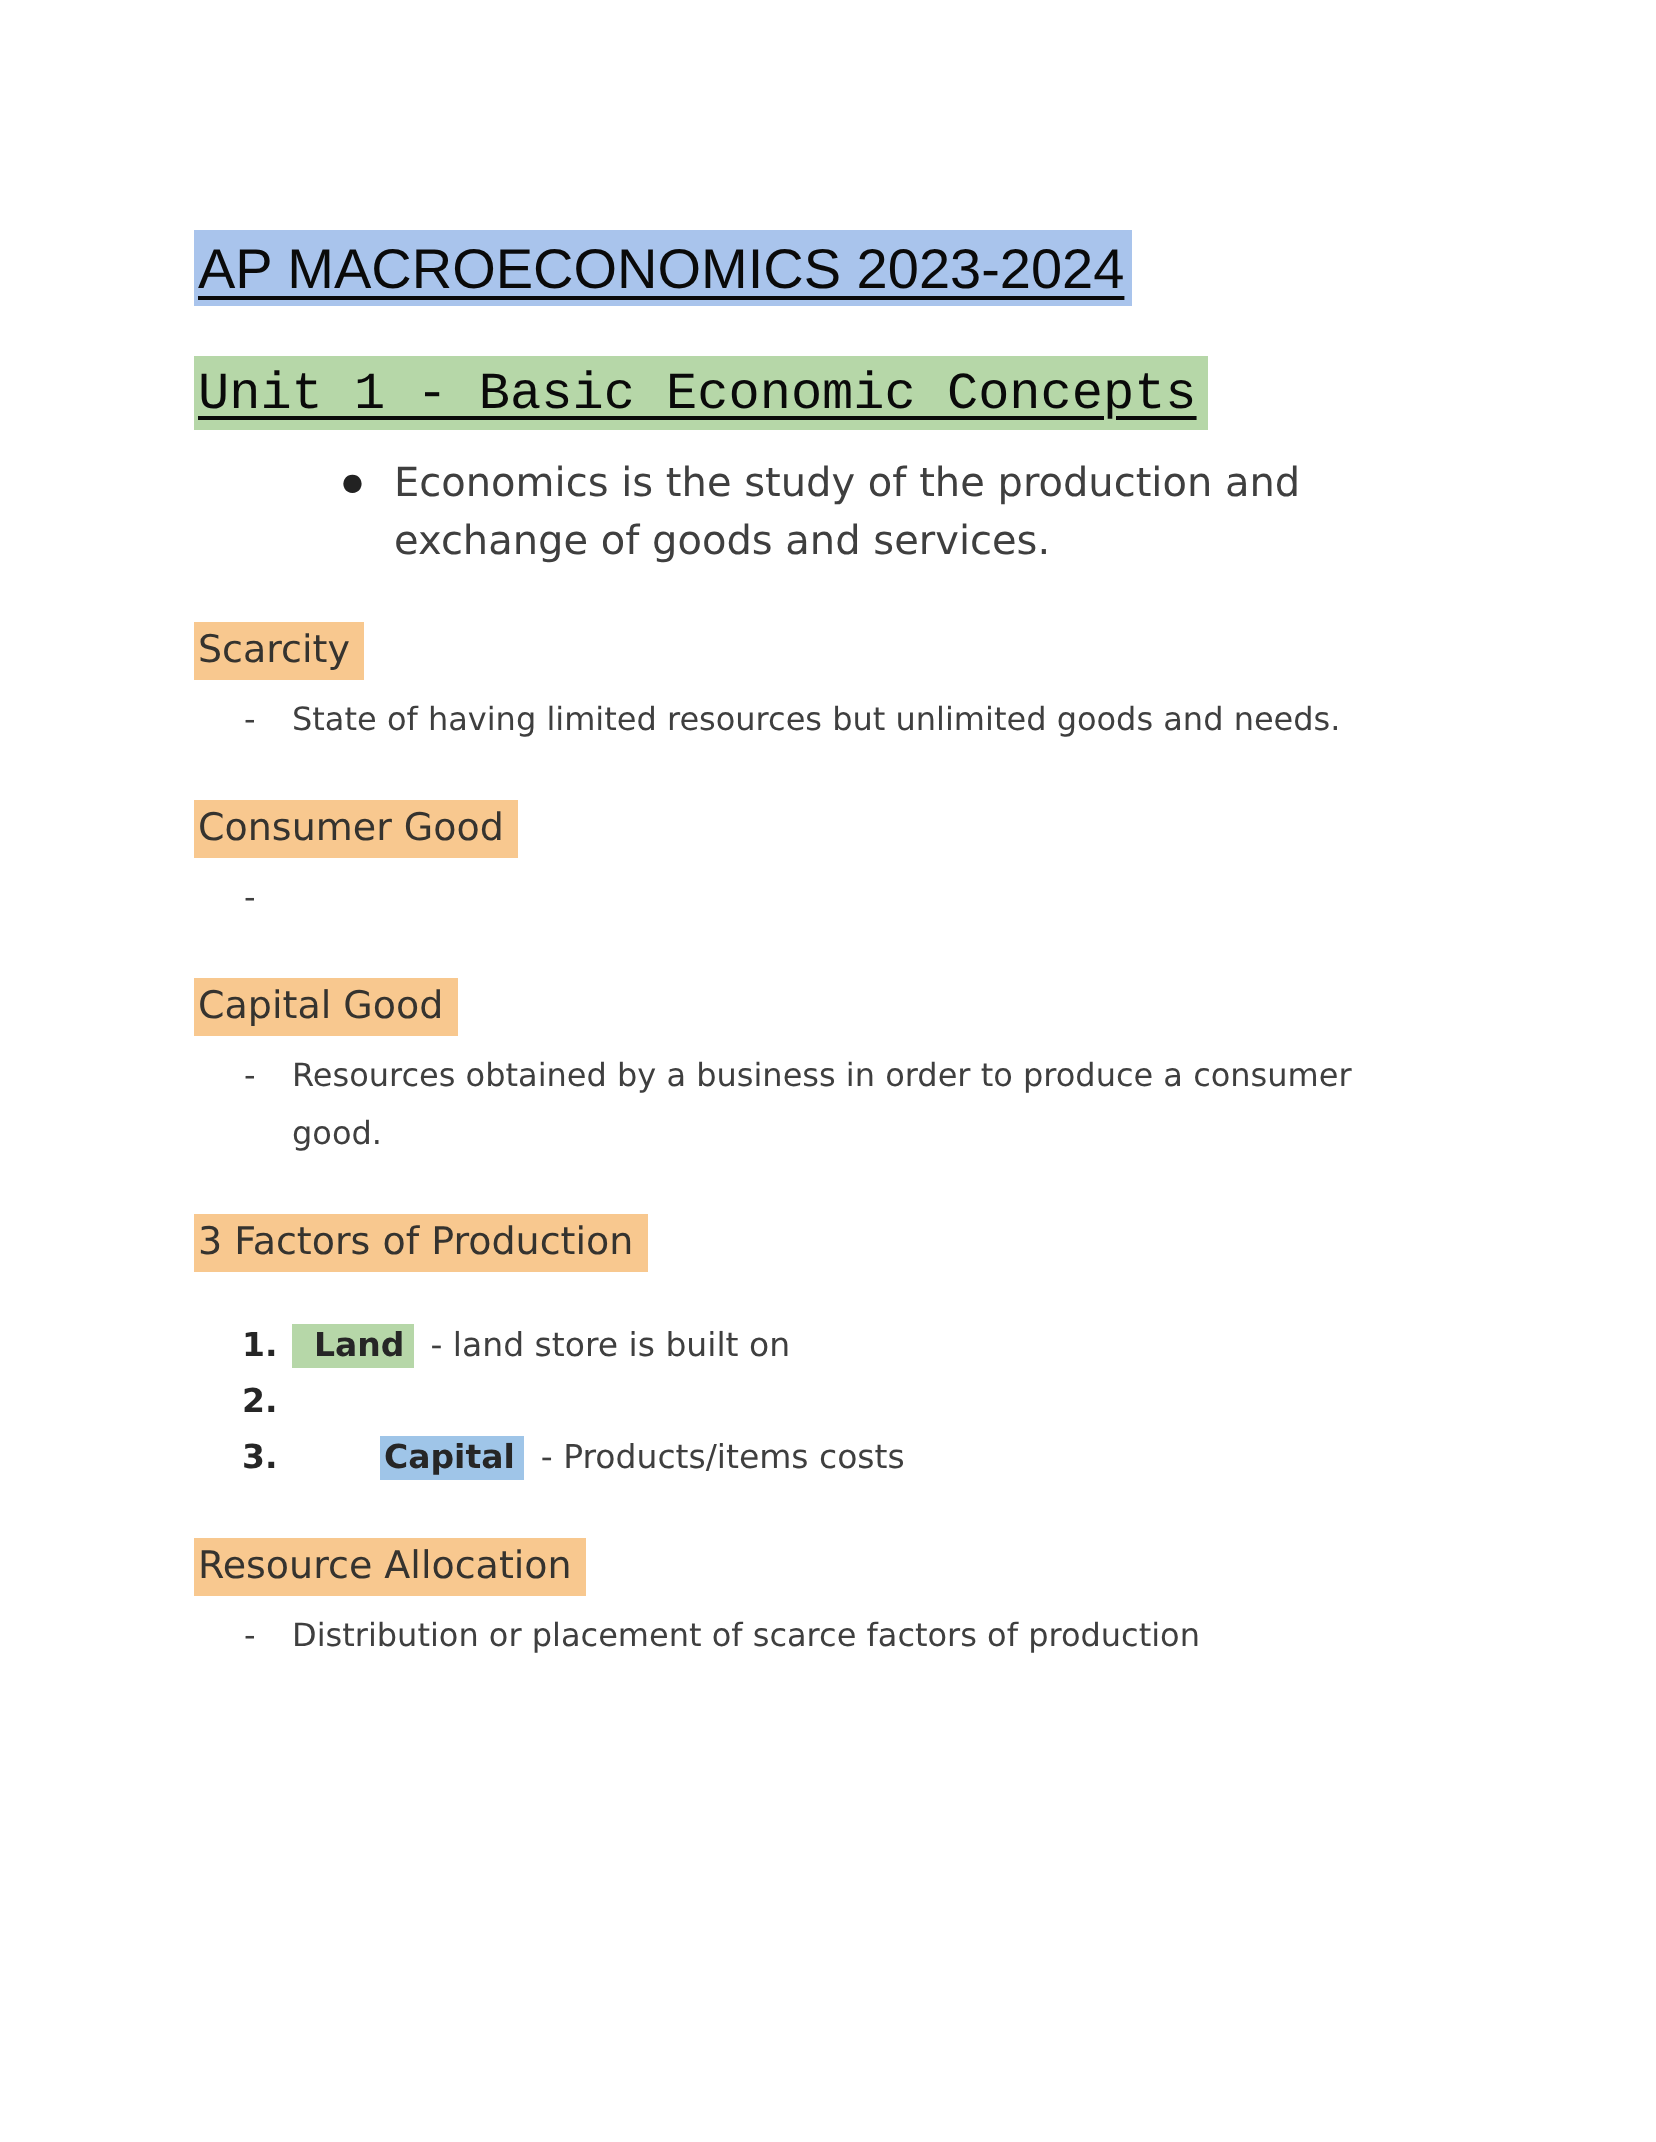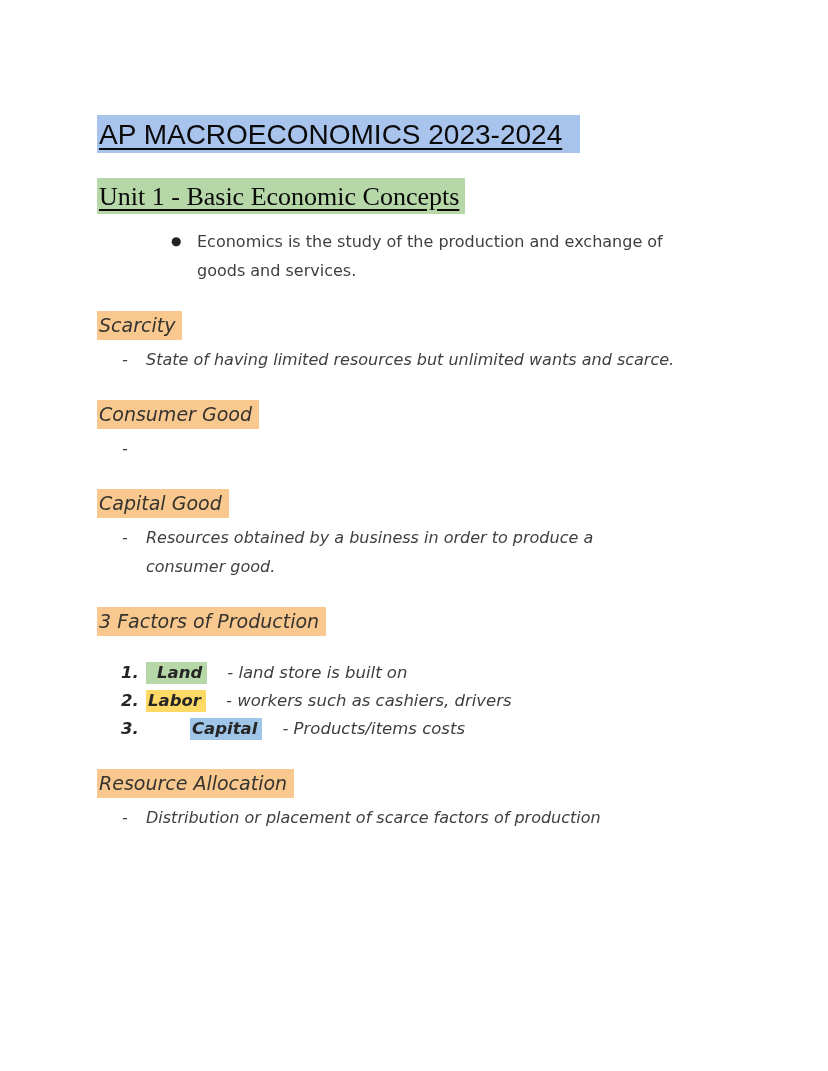--- a/index.html
+++ b/index.html
@@ -32,28 +32,28 @@
   .doc-title {
     margin: 120px 0 0 97px;
     font-family: "Liberation Sans", sans-serif;
     font-size: 28px;
     font-weight: 400;
     line-height: 30px;
     color: var(--title-text);
   }
   .doc-title .hl {
     background: var(--title-highlight);
-    padding: 4px 18px 3px 2px;
+    padding: 4px 4px 3px 2px;
     text-decoration: underline;
     text-decoration-thickness: 2px;
     text-underline-offset: 4px;
   }
   .unit-heading {
     margin: 33px 0 0 97px;
-    font-family: Liberation Serif, serif;
+    font-family: Liberation Mono, monospace;
     font-size: 26px;
     font-weight: 400;
     line-height: 28px;
     color: var(--title-text);
   }
   .unit-heading .hl {
     background: var(--unit-highlight);
     padding: 4px 6px 3px 2px;
     text-decoration: underline;
     text-decoration-thickness: 2px;
@@ -63,24 +63,24 @@
   
   .intro-list { margin: 16px 0 0 0; padding: 0; list-style: none; }
   .bullet-item { display: flex; align-items: flex-start; padding-left: 171px; }
   .bullet-marker {
     width: 26px;
     flex: 0 0 26px;
     font-size: 12px;
     line-height: 29px;
     color: #222;
   }
-  .bullet-text { width: 505px; font-size: 16px; line-height: 29px; }
+  .bullet-text { width: 505px; font-size: 20px; line-height: 29px; }
 
   
-  .section { margin: 28px 0 0 0; font-style: italic; }
+  .section { margin: 28px 0 0 0; }
   .section-heading {
     margin: 0 0 0 97px;
     font-size: 19px;
     font-weight: 400;
     line-height: 24px;
     color: var(--heading-text);
   }
   .section-heading .hl {
     background: var(--section-highlight);
     padding: 3px 7px 4px 2px;
@@ -92,21 +92,21 @@
   .dash-text { width: 530px; font-size: 16px; line-height: 29px; }
 
   
   .numbered-list { margin: 26px 0 0 0; padding: 0; list-style: none; }
   .numbered-item { display: flex; align-items: flex-start; padding-left: 121px; font-size: 16.5px; line-height: 28px; }
   .item-number { width: 25px; flex: 0 0 25px; font-weight: 700; color: #262626; }
   .term-hl { font-weight: 700; color: #262626; padding: 1px 5px 2px 2px; }
   .hl-land { background: var(--land-highlight); padding-left: 11px; }
   .hl-labor { background: var(--labor-highlight); }
   .hl-capital { background: var(--capital-highlight); margin-left: 44px; }
-  .term-def { margin-left: 20px; text-align: right; }
+  .term-def { margin-left: 8px; text-align: right; }
 </style>
 </head>
 <body>
 
 <div class="page">
 
   <h1 class="doc-title">
     <span class="hl">AP MACROECONOMICS 2023-2024</span>
   </h1>
 
@@ -121,21 +121,21 @@
     </li>
   </ul>
 
   <div class="section">
     <h3 class="section-heading">
       <span class="hl">Scarcity</span>
     </h3>
     <ul class="dash-list">
       <li class="dash-item">
         <span class="dash-marker">-</span>
-        <span class="dash-text">State of having limited resources but unlimited wants and scarce.</span>
+        <span class="dash-text">State of having limited resources but unlimited goods and needs.</span>
       </li>
     </ul>
   </div>
 
   <div class="section">
     <h3 class="section-heading">
       <span class="hl">Consumer Good</span>
     </h3>
     <ul class="dash-list">
       <li class="dash-item">
@@ -162,23 +162,20 @@
     </h3>
     <ol class="numbered-list">
       <li class="numbered-item">
         <span class="item-number">1.</span>
         <span>
           <span class="term-hl hl-land">Land</span><span class="term-def">- land store is built on</span>
         </span>
       </li>
       <li class="numbered-item">
         <span class="item-number">2.</span>
-        <span>
-          <span class="term-hl hl-labor">Labor</span><span class="term-def">- workers such as cashiers, drivers</span>
-        </span>
       </li>
       <li class="numbered-item">
         <span class="item-number">3.</span>
         <span>
           <span class="term-hl hl-capital">Capital</span><span class="term-def">- Products/items costs</span>
         </span>
       </li>
     </ol>
   </div>
 

